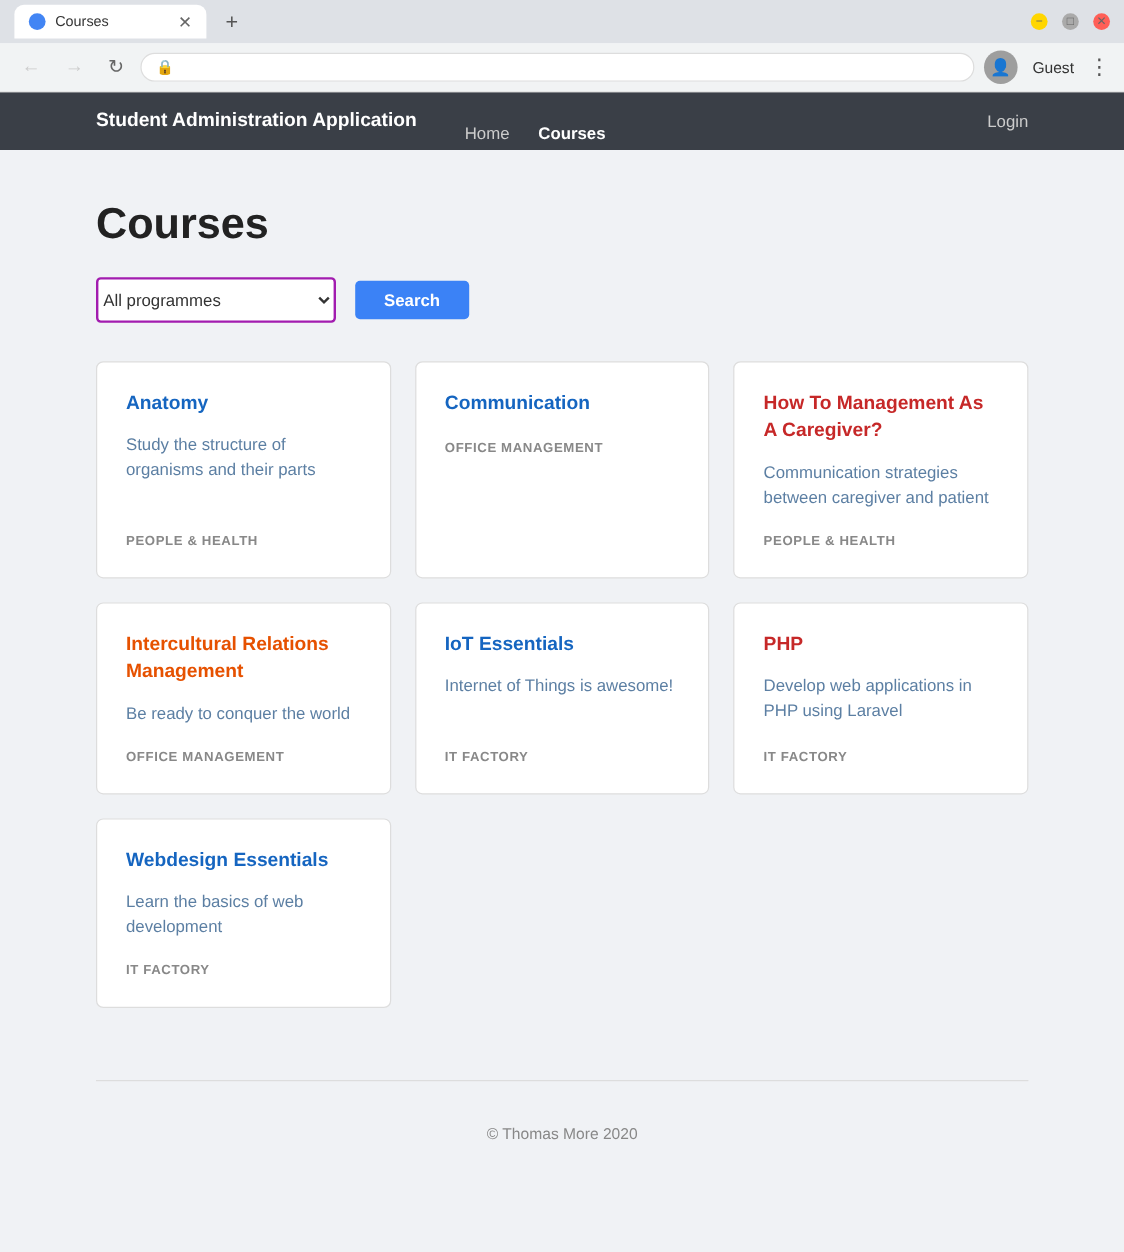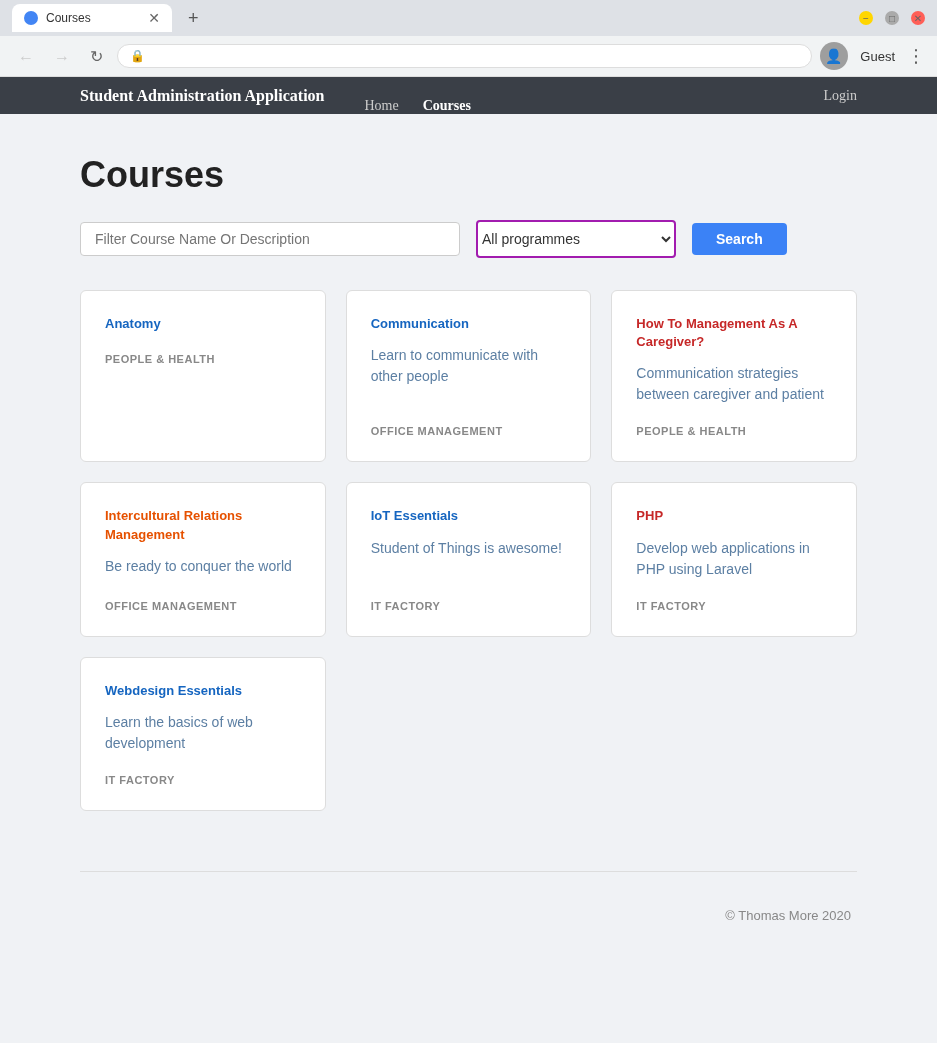--- a/index.html
+++ b/index.html
@@ -25,44 +25,44 @@
     .browser-nav-btn.disabled { color: #ccc; cursor: default; }
     .browser-address-bar { flex: 1; display: flex; align-items: center; background: #fff; border: 1px solid #ddd; border-radius: 20px; padding: 4px 12px; gap: 6px; }
     .browser-address-lock { color: #666; font-size: 12px; }
     .browser-address-text { font-size: 13px; color: #333; flex: 1; }
     .browser-menu-right { display: flex; align-items: center; gap: 12px; }
     .browser-user-icon { width: 28px; height: 28px; border-radius: 50%; background: #9e9e9e; display: flex; align-items: center; justify-content: center; color: white; font-size: 14px; }
     .browser-guest { font-size: 13px; color: #333; }
     .browser-more { font-size: 18px; color: #555; cursor: pointer; }
 
     
-    .app-navbar { background: #3a3f47; color: white; padding: 0 80px; display: flex; align-items: center; height: 37px; font-family: Liberation Serif, serif; }
+    .app-navbar { background: #3a3f47; color: white; padding: 0 80px; display: flex; align-items: center; height: 48px; }
     .app-brand { font-size: 16px; font-weight: bold; color: white; margin-right: 40px; }
     .app-nav-links { display: flex; gap: 24px; flex: 1; }
     .app-nav-link { color: #ccc; font-size: 14px; text-decoration: none; cursor: pointer; margin-top: 20px; }
     .app-nav-link.active { color: white; font-weight: bold; }
     .app-nav-right { margin-left: auto; }
     .app-nav-login { color: #ccc; font-size: 14px; cursor: pointer; }
 
     
     .main-content { background: #f0f2f5; min-height: 600px; padding: 40px 80px; }
     .page-title { font-size: 36px; font-weight: bold; color: #222; margin-bottom: 24px; }
     .filter-row { display: flex; gap: 16px; align-items: center; margin-bottom: 32px; }
     .filter-input { flex: 1; max-width: 380px; padding: 8px 14px; border: 1px solid #ccc; border-radius: 4px; font-size: 14px; color: #888; background: #fff; }
     .filter-select { padding: 8px 0; border: 2px solid #a21caf; border-radius: 4px; font-size: 14px; color: #333; background: #fff; min-width: 200px; cursor: pointer; }
     .search-btn { padding: 8px 24px; background: #3b82f6; color: white; border: none; border-radius: 4px; font-size: 14px; cursor: pointer; font-weight: bold; }
 
     .courses-grid { display: grid; grid-template-columns: repeat(3, 1fr); gap: 20px; }
     .course-card { background: #fff; border-radius: 6px; border: 1px solid #ddd; padding: 24px; display: flex; flex-direction: column; gap: 12px; }
-    .course-title { font-size: 13px; font-weight: bold; color: #333; line-height: 1.4; }
+    .course-title { font-size: 16px; font-weight: bold; color: #333; line-height: 1.4; }
     .course-description { font-size: 14px; color: #5c7fa3; line-height: 1.5; flex: 1; }
     .course-category { font-size: 11px; font-weight: bold; color: #888; letter-spacing: 0.5px; margin-top: 8px; }
 
     .divider { border: none; border-top: 1px solid #ddd; margin: 20px 80px; }
-    .footer { text-align: right; padding: 16px 86px; color: #888; font-size: 13px; }
+    .footer { text-align: center; padding: 16px 86px; color: #888; font-size: 13px; }
   </style>
 </head>
 <body>
 
 <div class="browser-chrome">
   <div class="browser-titlebar">
     <div class="browser-titlebar-left">
       <div class="browser-tab">
         <div class="browser-tab-favicon"></div>
         <span class="browser-tab-title">Courses</span>
@@ -99,53 +99,52 @@
   </div>
   <div class="app-nav-right">
     <span class="app-nav-login">Login</span>
   </div>
 </nav>
 
 <div class="main-content">
   <h1 class="page-title">Courses</h1>
 
   <div class="filter-row">
-    <input class="filter-input" type="text" placeholder="Filter Course Name Or Description" style="">
     <select class="filter-select">
       <option>All programmes</option>
       <option>People &amp; Health</option>
       <option>Office Management</option>
       <option>IT Factory</option>
     </select>
     <button class="search-btn">Search</button>
   </div>
 
   <div class="courses-grid" id="courses-grid">
   <div class="course-card">
       <div class="course-title" style="color:#1565c0">Anatomy</div>
+      <div class="course-description">Study the structure of organisms and their parts</div>
       <div class="course-category">PEOPLE &amp; HEALTH</div>
     </div>
       <div class="course-card">
       <div class="course-title" style="color:#1565c0">Communication</div>
-      <div class="course-description">Learn to communicate with other people</div>
       <div class="course-category">OFFICE MANAGEMENT</div>
     </div>
       <div class="course-card">
       <div class="course-title" style="color:#c62828">How To Management As A Caregiver?</div>
       <div class="course-description">Communication strategies between caregiver and patient</div>
       <div class="course-category">PEOPLE &amp; HEALTH</div>
     </div>
       <div class="course-card">
       <div class="course-title" style="color:#e65100">Intercultural Relations Management</div>
       <div class="course-description">Be ready to conquer the world</div>
       <div class="course-category">OFFICE MANAGEMENT</div>
     </div>
       <div class="course-card">
       <div class="course-title" style="color:#1565c0">IoT Essentials</div>
-      <div class="course-description">Student of Things is awesome!</div>
+      <div class="course-description">Internet of Things is awesome!</div>
       <div class="course-category">IT FACTORY</div>
     </div>
       <div class="course-card">
       <div class="course-title" style="color:#c62828">PHP</div>
       <div class="course-description">Develop web applications in PHP using Laravel</div>
       <div class="course-category">IT FACTORY</div>
     </div>
       <div class="course-card">
       <div class="course-title" style="color:#1565c0">Webdesign Essentials</div>
       <div class="course-description">Learn the basics of web development</div>

